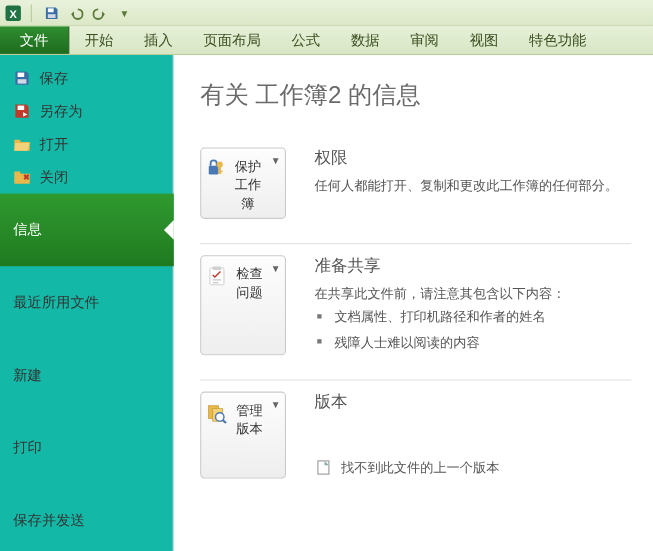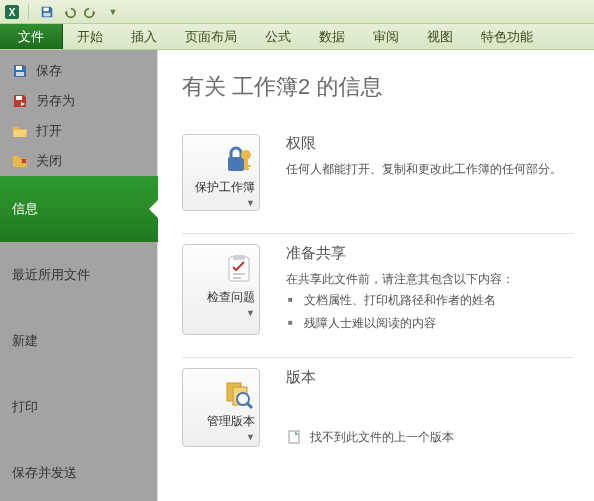--- a/index.html
+++ b/index.html
@@ -12,35 +12,35 @@
   .qat-btn { width: 20px; height: 20px; display: flex; align-items: center; justify-content: center; color: #6b7a55; }
   .qat-sep { width: 1px; height: 16px; background: #b9cd9a; margin: 0 2px; }
 
   
   .ribbon { height: 26px; background: linear-gradient(#e6f0d8, #d8e6c4); border-bottom: 1px solid #b9cd9a; display: flex; align-items: stretch; }
   .file-tab { background: linear-gradient(#2f8e2f, #1e6b1e); color: #fff; padding: 0 18px; font-size: 13px; display: flex; align-items: center; border-right: 1px solid #165016; }
   .rtab { padding: 0 14px; display: flex; align-items: center; color: #3a4d1f; font-size: 13px; cursor: pointer; }
 
   
   .main { display: flex; height: calc(501px - 50px); }
-  .sidebar { width: 158px; background: #a3a3a3; border-right: 1px solid #ddd; padding-top: 6px; }
+  .sidebar { width: 158px; background: #14b8a6; border-right: 1px solid #ddd; padding-top: 6px; }
   .s-item { display: flex; align-items: center; gap: 8px; padding: 6px 12px; color: #333; font-size: 13px; cursor: pointer; }
   .s-item .icn { width: 16px; height: 16px; flex-shrink: 0; }
   .s-item.text-only { padding: 24px 12px; }
   .s-item.active { background: linear-gradient(#2f9a2f, #1f7a1f); color: #fff; position: relative; margin-right: -1px; }
   .s-item.active::after { content: ""; position: absolute; right: -8px; top: 50%; margin-top: -8px; border: 8px solid transparent; border-left-color: #fff; transform: scaleX(-1); }
   .s-item.active::before { content: ""; position: absolute; right: 0; top: 50%; margin-top: -9px; border: 9px solid transparent; border-right-color: #fff; }
   .s-item.boxed { border: 2px solid #d23b3b; border-radius: 14px; margin: 2px 8px; padding: 4px 8px; }
 
   .content { flex: 1; padding: 22px 20px 10px 24px; overflow: auto; }
   .page-title { font-size: 22px; color: #6a6a6a; font-weight: normal; margin-bottom: 22px; }
 
   .section { display: flex; gap: 26px; padding: 10px 0 22px 0; border-bottom: 1px solid #e3e3e3; }
   .section:last-child { border-bottom: none; }
-  .big-btn { width: 78px; display: flex; flex-direction: column; align-items: flex-end; gap: 4px; border: 1px solid #c9c9c9; border-radius: 4px; background: linear-gradient(#fdfdfd, #eee); padding: 8px 4px 4px 4px; box-shadow: 0 1px 0 #fff inset; cursor: pointer; }
+  .big-btn { width: 78px; display: flex; flex-direction: row; align-items: flex-start; gap: 4px; border: 1px solid #c9c9c9; border-radius: 4px; background: linear-gradient(#fdfdfd, #eee); padding: 8px 4px 4px 4px; box-shadow: 0 1px 0 #fff inset; cursor: pointer; }
   .big-btn .big-icn { width: 32px; height: 32px; }
   .big-btn .lbl { font-size: 12px; color: #333; text-align: center; }
   .big-btn .dd { color: #666; font-size: 9px; line-height: 6px; }
 
   .sec-body { flex: 1; }
   .sec-h { font-size: 15px; color: #555; margin-bottom: 6px; }
   .sec-p { font-size: 12px; color: #555; line-height: 1.7; }
   .bul { list-style: none; padding-left: 14px; }
   .bul li { position: relative; padding-left: 4px; color: #555; line-height: 1.9; font-size: 12px; }
   .bul li::before { content: "■"; position: absolute; left: -12px; font-size: 8px; color: #777; top: 3px; }

